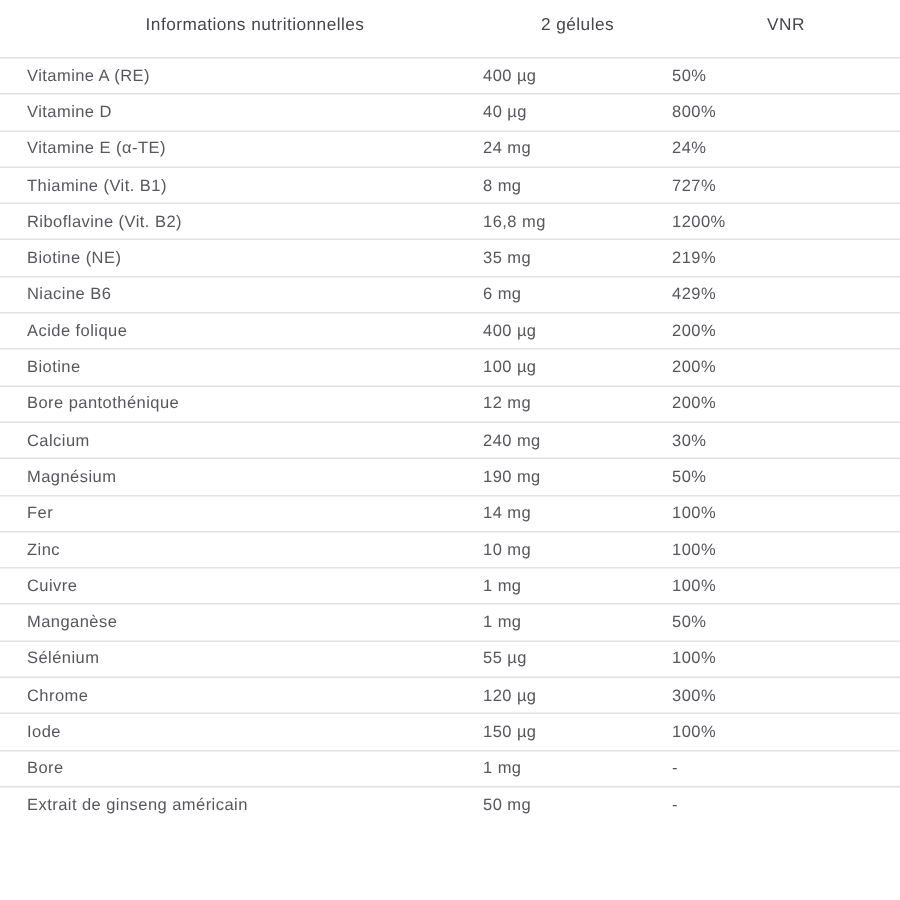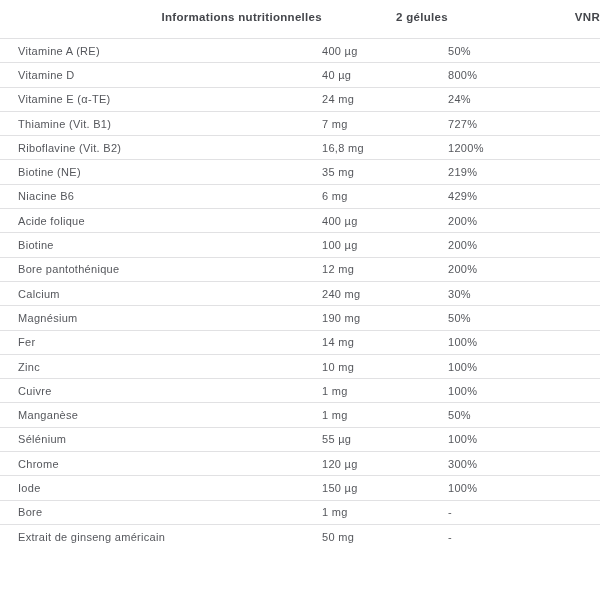--- a/index.html
+++ b/index.html
@@ -15,22 +15,22 @@
   }
   table.nutrition {
     width: 600px;
     border-collapse: collapse;
     table-layout: fixed;
   }
   col.c1 { width: 322px; }
   col.c2 { width: 126px; }
   col.c3 { width: 152px; }
   thead th {
-    text-align: right;
-    font-weight: bold;
+    text-align: center;
+    font-weight: normal;
     font-size: 11.5px;
     color: #44464b;
     letter-spacing: 0.3px;
     padding: 11px 0 15px 0;
     vertical-align: middle;
   }
   thead th.first {
     padding-left: 18px;
   }
   tbody tr {
@@ -78,21 +78,21 @@
         <td>40 µg</td>
         <td>800%</td>
       </tr>
       <tr>
         <td class="first">Vitamine E (α-TE)</td>
         <td>24 mg</td>
         <td>24%</td>
       </tr>
       <tr>
         <td class="first">Thiamine (Vit. B1)</td>
-        <td>7 mg</td>
+        <td>8 mg</td>
         <td>727%</td>
       </tr>
       <tr>
         <td class="first">Riboflavine (Vit. B2)</td>
         <td>16,8 mg</td>
         <td>1200%</td>
       </tr>
       <tr>
         <td class="first">Biotine (NE)</td>
         <td>35 mg</td>

